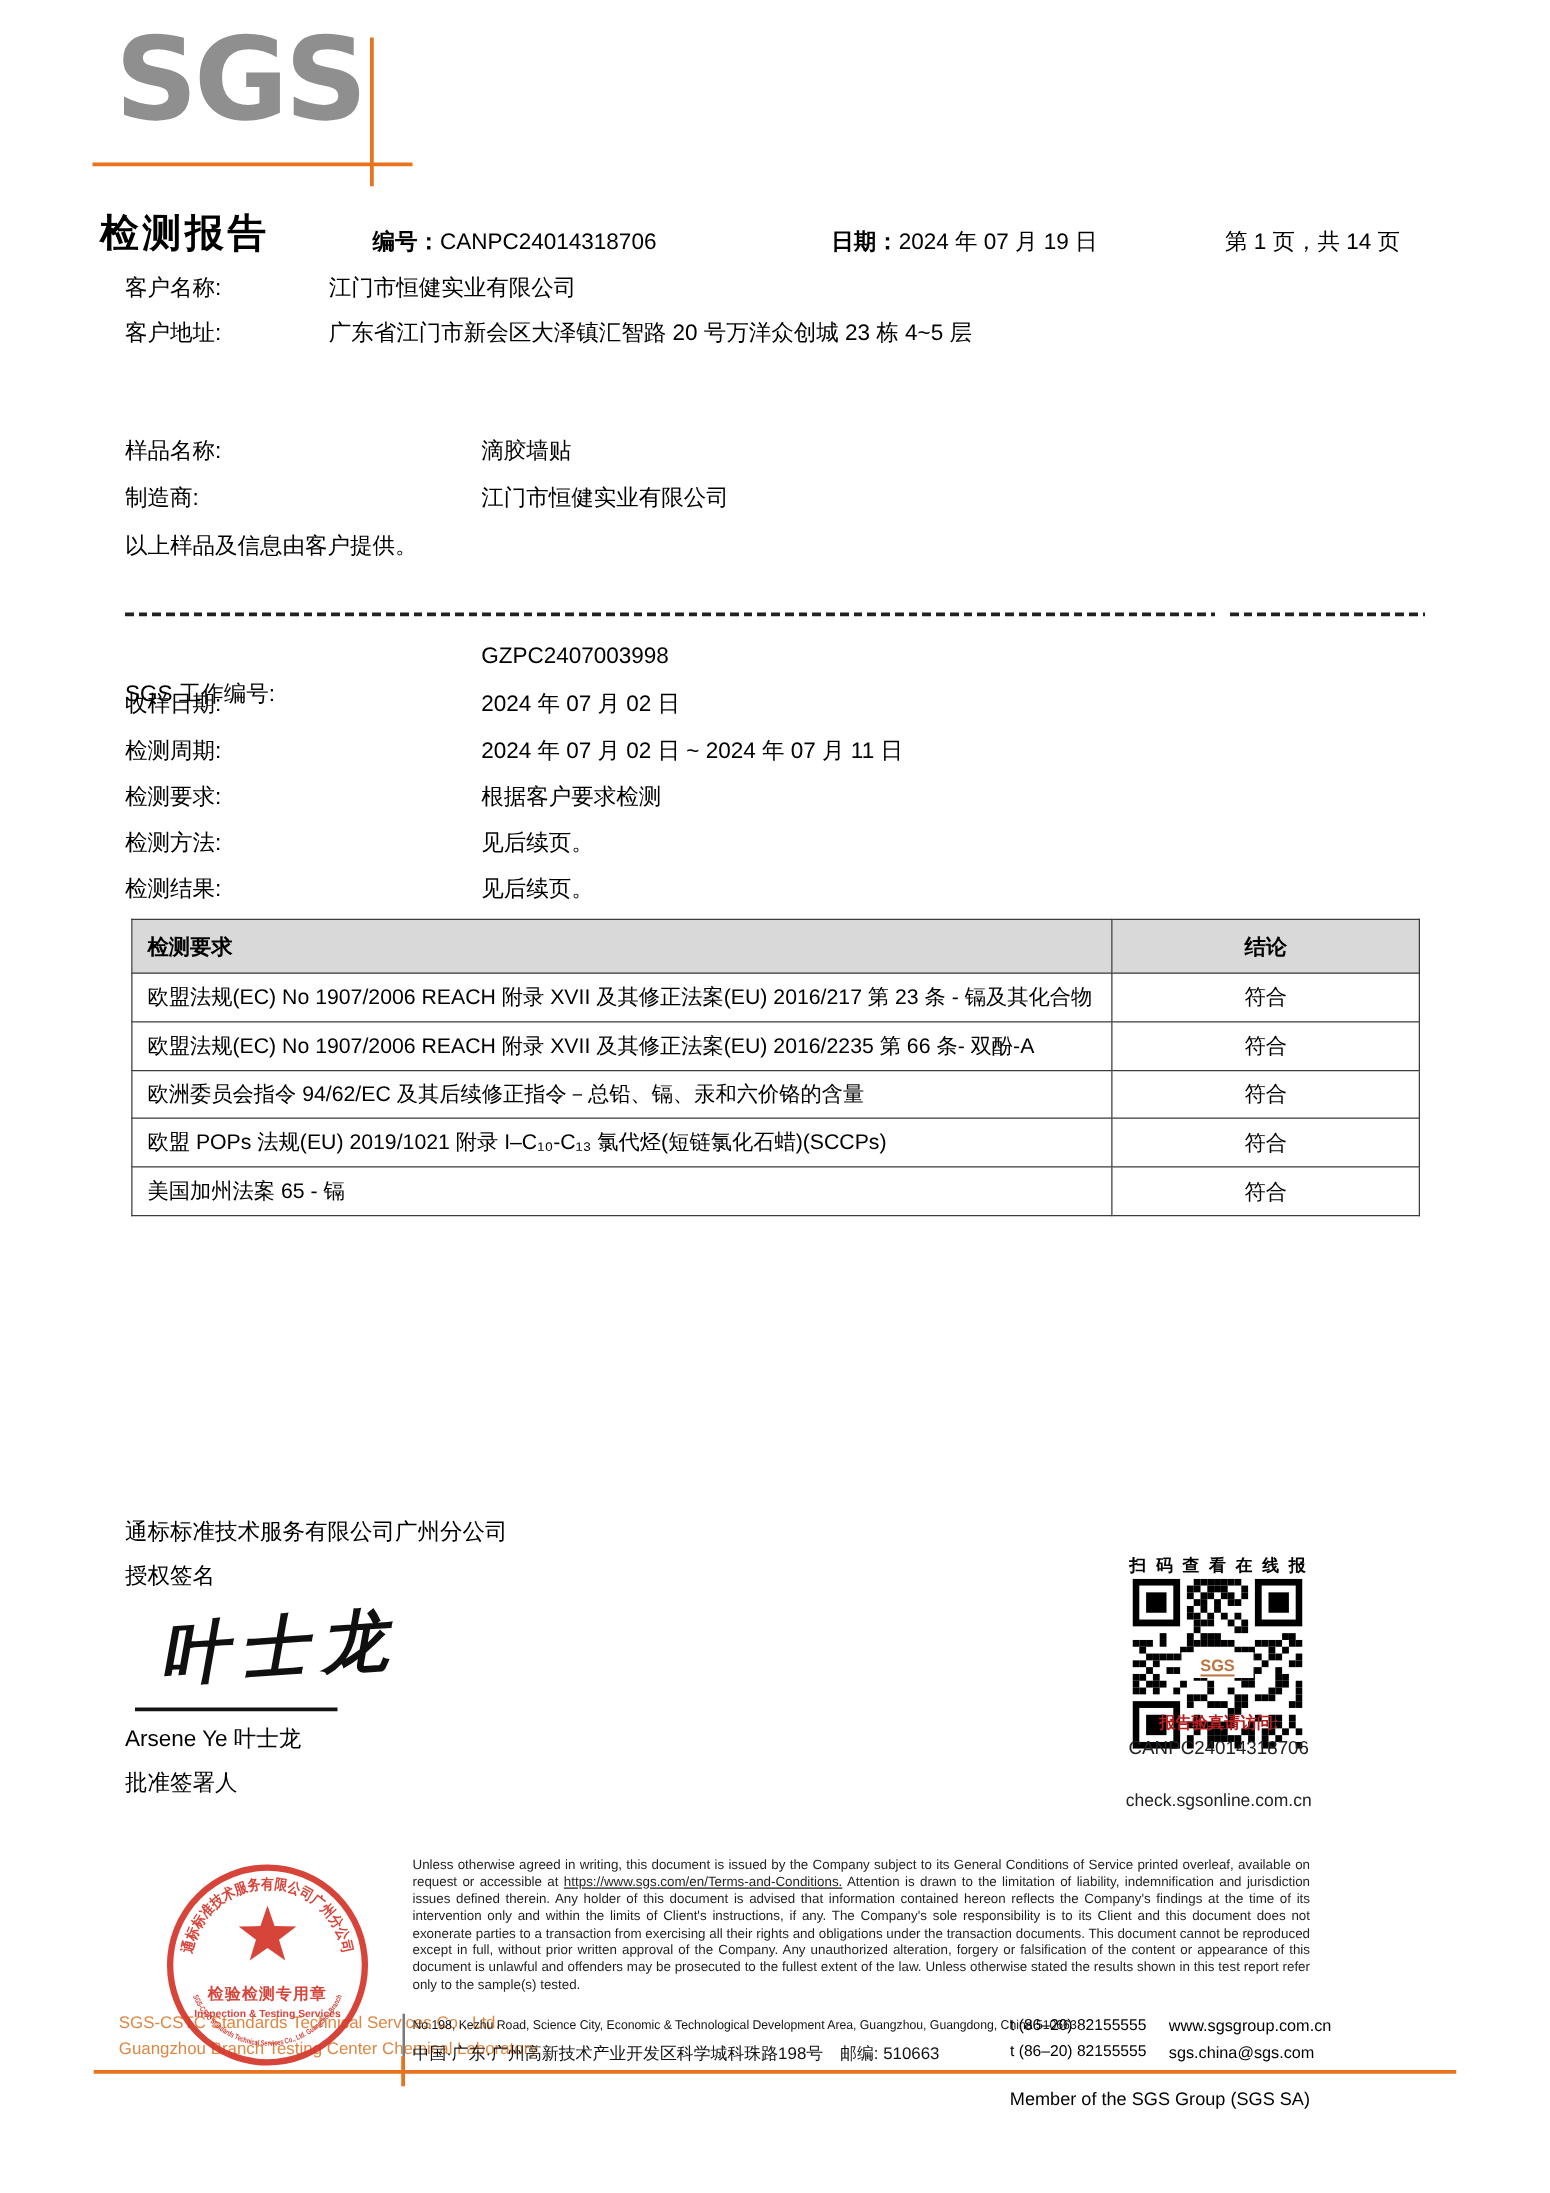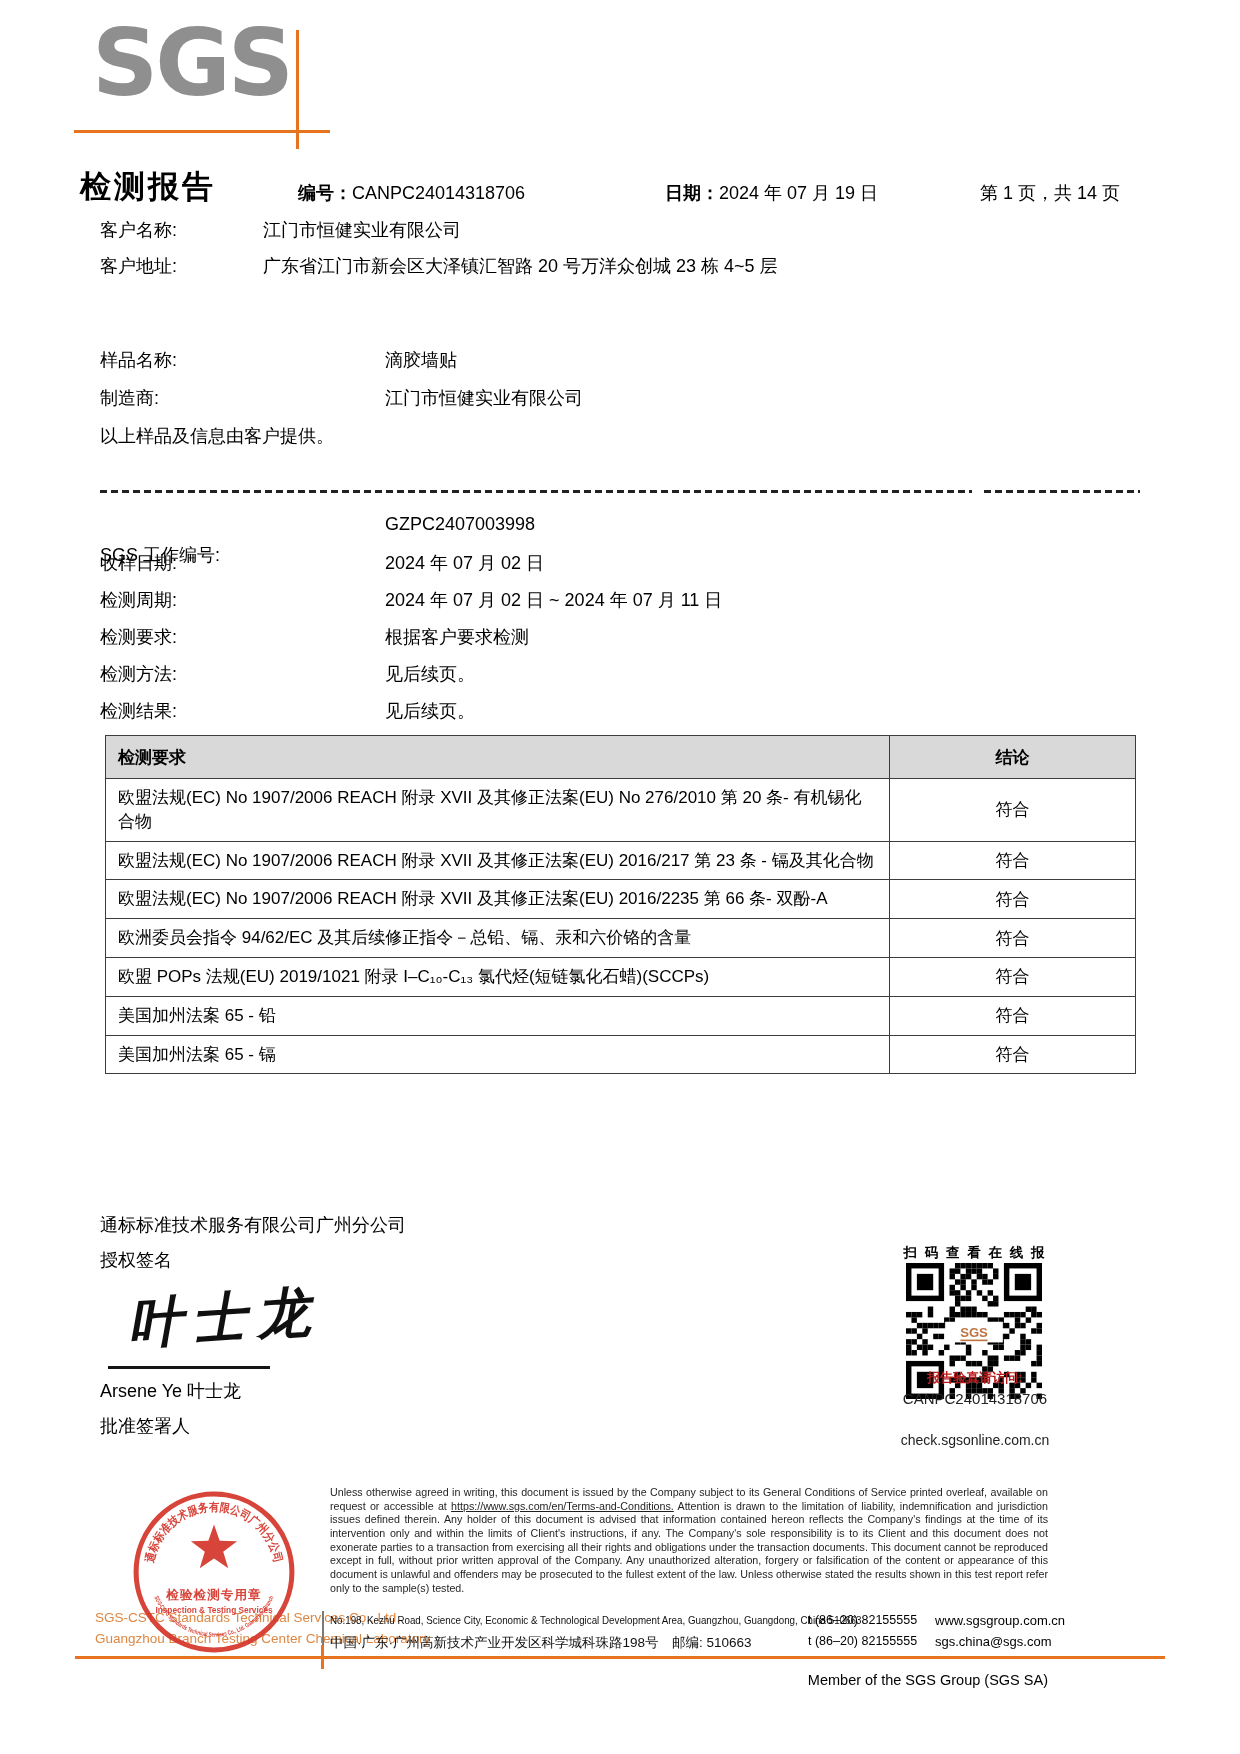--- a/index.html
+++ b/index.html
@@ -123,41 +123,33 @@
 
 <table class="results">
   <thead>
     <tr>
       <th class="req-h">检测要求</th>
       <th class="con-h">结论</th>
     </tr>
   </thead>
   <tbody>
     <tr>
-        <td class="req">欧盟法规(EC) No 1907/2006 REACH 附录 XVII 及其修正法案(EU) No 276/2010 第 20 条- 有机锡化合物</td>
-        <td class="con">符合</td>
-      </tr>
-    <tr>
         <td class="req">欧盟法规(EC) No 1907/2006 REACH 附录 XVII 及其修正法案(EU) 2016/217 第 23 条 - 镉及其化合物</td>
         <td class="con">符合</td>
       </tr>
     <tr>
         <td class="req">欧盟法规(EC) No 1907/2006 REACH 附录 XVII 及其修正法案(EU) 2016/2235 第 66 条- 双酚-A</td>
         <td class="con">符合</td>
       </tr>
     <tr>
         <td class="req">欧洲委员会指令 94/62/EC 及其后续修正指令－总铅、镉、汞和六价铬的含量</td>
         <td class="con">符合</td>
       </tr>
     <tr>
         <td class="req">欧盟 POPs 法规(EU) 2019/1021 附录 I–C₁₀-C₁₃ 氯代烃(短链氯化石蜡)(SCCPs)</td>
-        <td class="con">符合</td>
-      </tr>
-    <tr>
-        <td class="req">美国加州法案 65 - 铅</td>
         <td class="con">符合</td>
       </tr>
     <tr>
         <td class="req">美国加州法案 65 - 镉</td>
         <td class="con">符合</td>
       </tr>
   </tbody>
 </table>
 
 <div class="abs sig-company">通标标准技术服务有限公司广州分公司</div>

